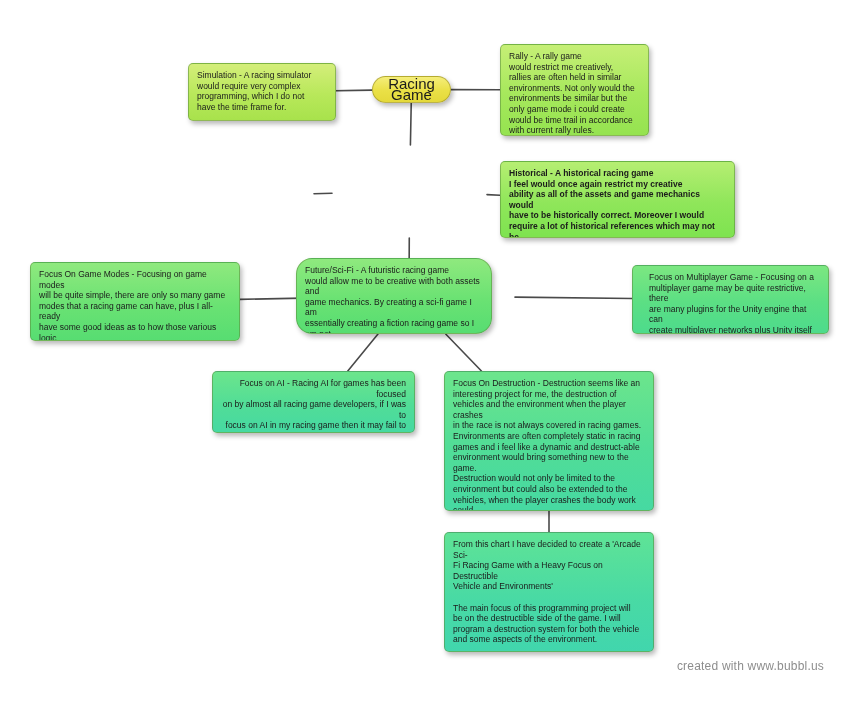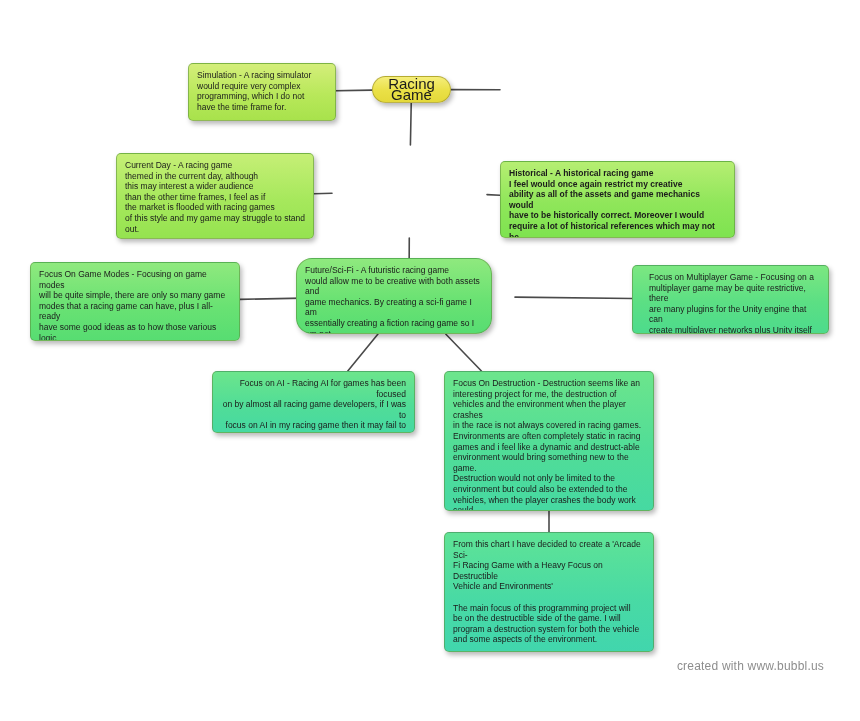--- a/index.html
+++ b/index.html
@@ -86,28 +86,29 @@
 
   <div class="node center g-yellow" style="left:372px; top:76px; width:79px; height:27px;">
     <span>Racing Game</span>
   </div>
 
   <div class="node g-ylgreen" style="left:188px; top:63px; width:148px; height:58px;">Simulation  - A racing simulator
 would require very complex
 programming, which I do not
 have the time frame for.</div>
 
+  <div class="node g-green1" style="left:500px; top:44px; width:149px; height:92px;">Rally - A rally game
+would restrict me creatively,
+rallies are often held in similar
+environments. Not only would the
+environments be similar but the
+only game mode i could create
+would be time trail in accordance
+with current rally rules.</div>
 
-  <div class="node g-green1" style="left:116px; top:153px; width:198px; height:86px;">Current Day - A racing game
-themed in the current day, although
-this may interest a wider audience
-than the other time frames, I feel as if
-the market is flooded with racing games
-of this style and my game may struggle to stand
-out.</div>
 
 
   <div class="node g-green2" style="left:500px; top:161px; width:235px; height:77px;font-weight:bold;">Historical - A historical racing game
 I feel would once again restrict my creative
 ability as all of the assets and game mechanics would
 have to be historically correct. Moreover I would
 require a lot of historical references which may not be
 available to me.</div>
 
   <div class="node g-green3" style="left:30px; top:262px; width:210px; height:79px;">Focus On Game Modes - Focusing on game modes

